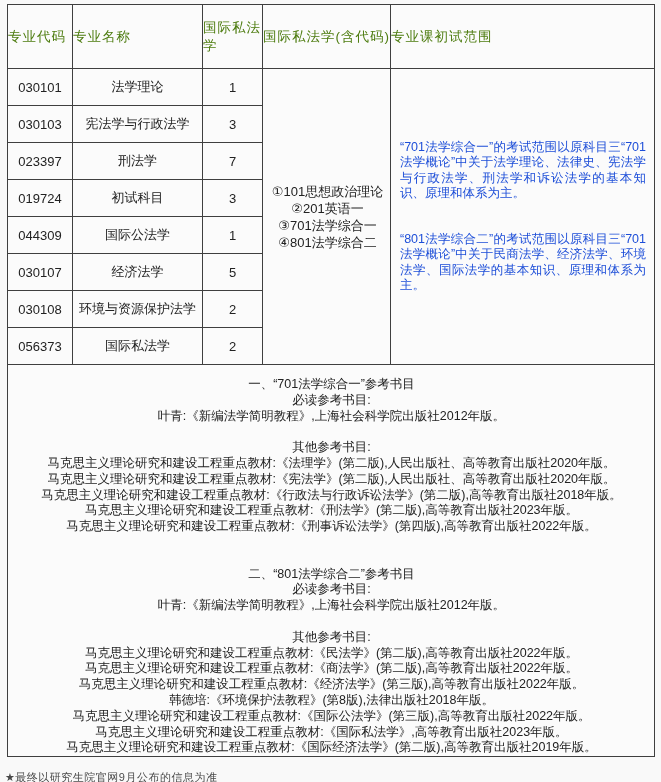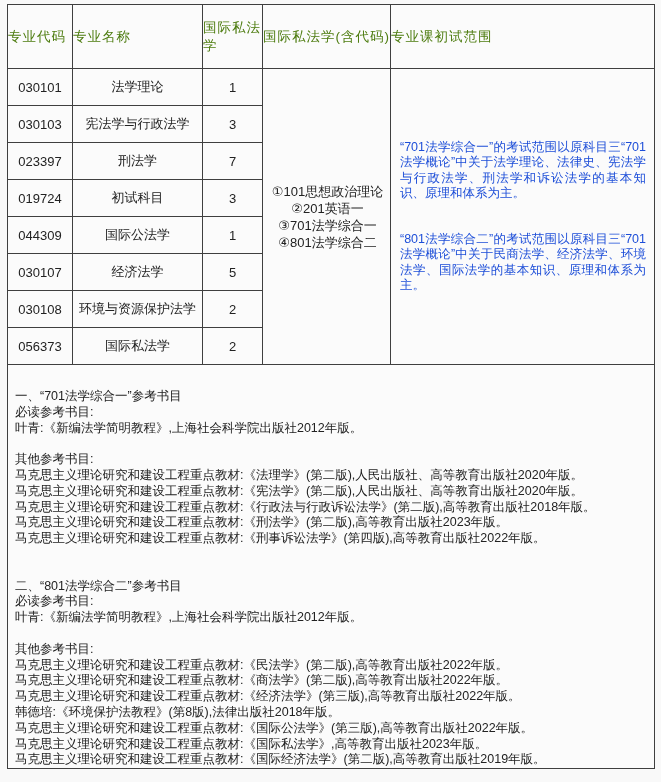--- a/index.html
+++ b/index.html
@@ -64,21 +64,22 @@
   .scope-para {
     font-size: 12.5px;
     line-height: 15.5px;
     text-align: justify;
     color: #1d4ed8;
   }
   .scope-para.first { margin-bottom: 30px; }
   td.refs-cell {
     height: 385px;
     vertical-align: top;
-    padding: 24px 6px 0 7px;
+    padding: 12px 6px 0 7px;
+    text-align: center;
   }
   .ref-line {
     font-size: 12.5px;
     line-height: 15.8px;
     white-space: nowrap;
     color: #222;
   }
   .ref-line.blank { height: 15.8px; }
   .footnote {
     margin-top: 13px;

